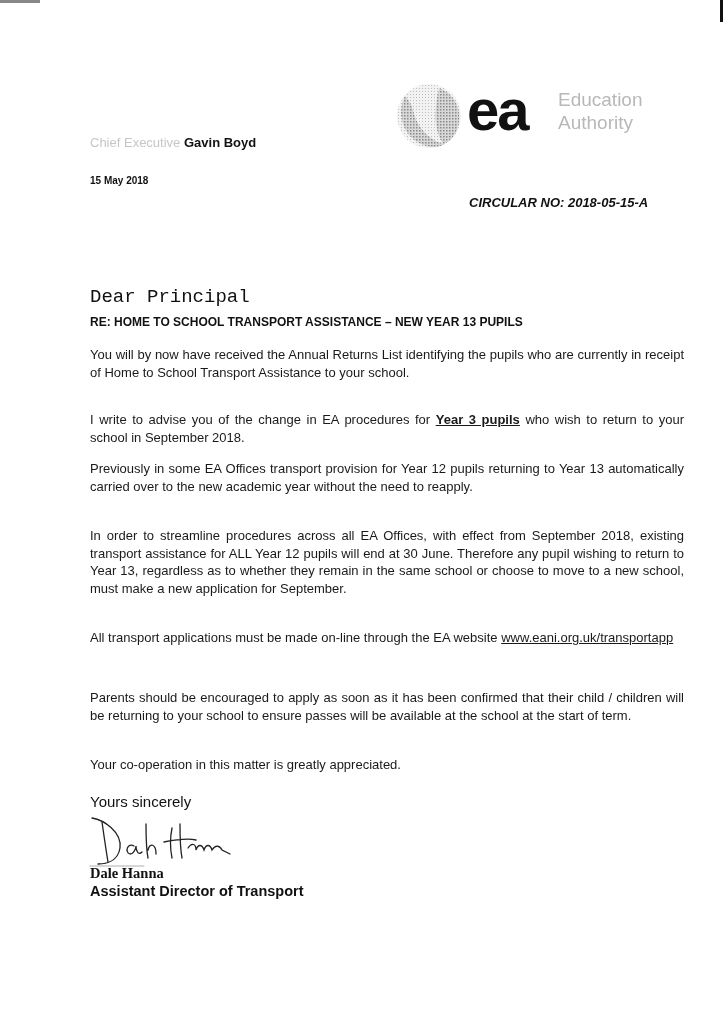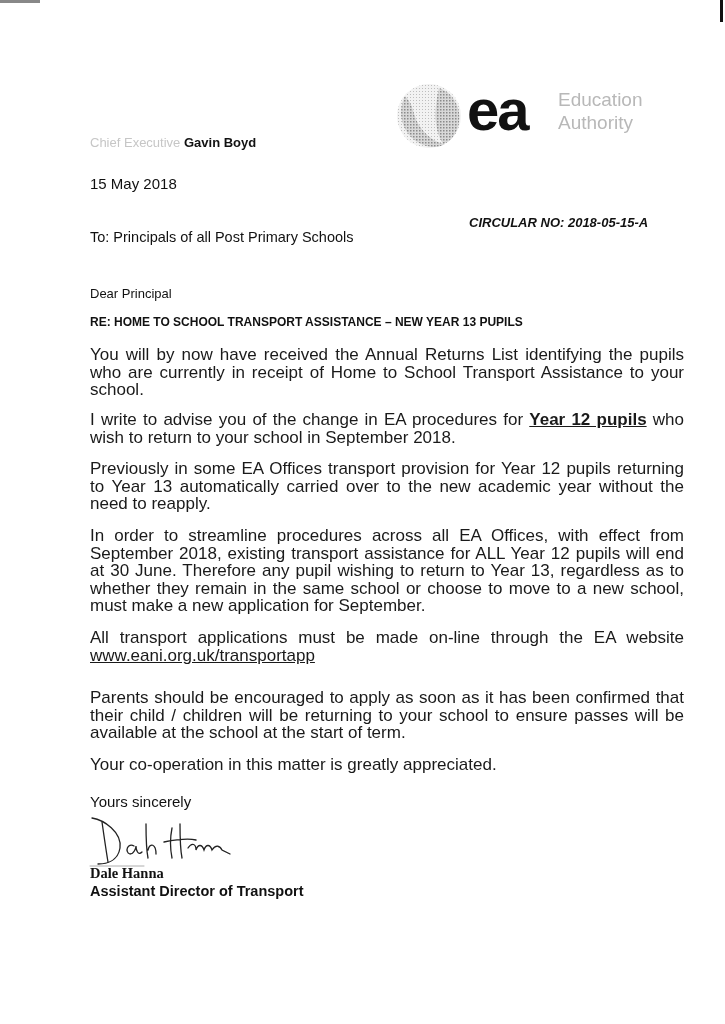--- a/index.html
+++ b/index.html
@@ -13,28 +13,28 @@
   .logo { position: absolute; left: 395px; top: 82px; width: 270px; height: 70px; }
   .logo-emblem { position: absolute; left: 0; top: 0; width: 68px; height: 68px; }
   .logo-ea { position: absolute; left: 72px; top: -6px; font-size: 58px; font-weight: bold; color: #111;
              letter-spacing: -2px; font-family: "Liberation Sans", sans-serif; }
   .logo-name { position: absolute; left: 163px; top: 6px; font-size: 19px; line-height: 23px; color: #b8b8b8; }
 
   .from { position: absolute; left: 90px; top: 135px; font-size: 13px; }
   .from .faded { color: #c6c6c6; }
   .from .name { font-weight: bold; color: #111; }
 
-  .date { position: absolute; left: 90px; top: 175px; font-size: 15px; }
-  .circular { position: absolute; left: 469px; top: 195px; font-size: 13px; font-weight: bold; font-style: italic; margin-top: 20px; }
+  .date { position: absolute; left: 90px; top: 175px; font-size: 10px; font-weight: bold; }
+  .circular { position: absolute; left: 469px; top: 195px; font-size: 13px; font-weight: bold; font-style: italic; }
 
   .to { position: absolute; left: 90px; top: 229px; font-size: 14.5px; }
-  .salutation { position: absolute; left: 90px; top: 286px; font-size: 13px; }
+  .salutation { position: absolute; left: 90px; top: 286px; font-size: 19px; font-family: Liberation Mono, monospace; }
   .subject { position: absolute; left: 90px; top: 315px; font-size: 12px; font-weight: bold; }
 
-  .para { position: absolute; left: 90px; width: 594px; font-size: 17px; line-height: 17.5px;
+  .para { position: absolute; left: 90px; width: 594px; font-size: 13px; line-height: 17.5px;
           text-align: justify; color: #1a1a1a; }
   .para .ul-bold { font-weight: bold; text-decoration: underline; }
   .para a { color: #1a1a1a; text-decoration: underline; }
   #p1 { top: 346px; }
   #p2 { top: 411px; }
   #p3 { top: 460px; }
   #p4 { top: 527px; }
   #p5 { top: 629px; }
   #p6 { top: 689px; }
   #p7 { top: 756px; }
@@ -78,27 +78,26 @@
     </div>
   </div>
 
   <div class="from">
     <span class="faded">Chief Executive</span>
     <span class="name">Gavin Boyd</span>
   </div>
 
   <div class="date">15 May 2018</div>
   <div class="circular">CIRCULAR NO: 2018-05-15-A</div>
-  <div class="to">To:  Principals of all Post Primary Schools</div>
   <div class="salutation">Dear Principal</div>
   <div class="subject">RE: HOME TO SCHOOL TRANSPORT ASSISTANCE – NEW YEAR 13 PUPILS</div>
 
   <div class="para" id="p1">You will by now have received the Annual Returns List identifying the pupils who are currently in receipt of Home to School Transport Assistance to your school.</div>
   <div class="para" id="p2">
-    <span>I write to advise you of the change in EA procedures for </span><span class="ul-bold">Year 12 pupils</span><span> who wish to return to your school in September 2018.</span>
+    <span>I write to advise you of the change in EA procedures for </span><span class="ul-bold">Year 3 pupils</span><span> who wish to return to your school in September 2018.</span>
   </div>
   <div class="para" id="p3">Previously in some EA Offices transport provision for Year 12 pupils returning to Year 13 automatically carried over to the new academic year without the need to reapply.</div>
   <div class="para" id="p4">In order to streamline procedures across all EA Offices, with effect from September 2018, existing transport assistance for ALL Year 12 pupils will end at 30 June. Therefore any pupil wishing to return to Year 13, regardless as to whether they remain in the same school or choose to move to a new school, must make a new application for September.</div>
   <div class="para" id="p5">
     <span>All transport applications must be made on-line through the EA website </span><a>www.eani.org.uk/transportapp</a>
   </div>
   <div class="para" id="p6">Parents should be encouraged to apply as soon as it has been confirmed that their child / children will be returning to your school to ensure passes will be available at the school at the start of term.</div>
   <div class="para" id="p7">Your co-operation in this matter is greatly appreciated.</div>
 
   <div class="closing">Yours sincerely</div>

